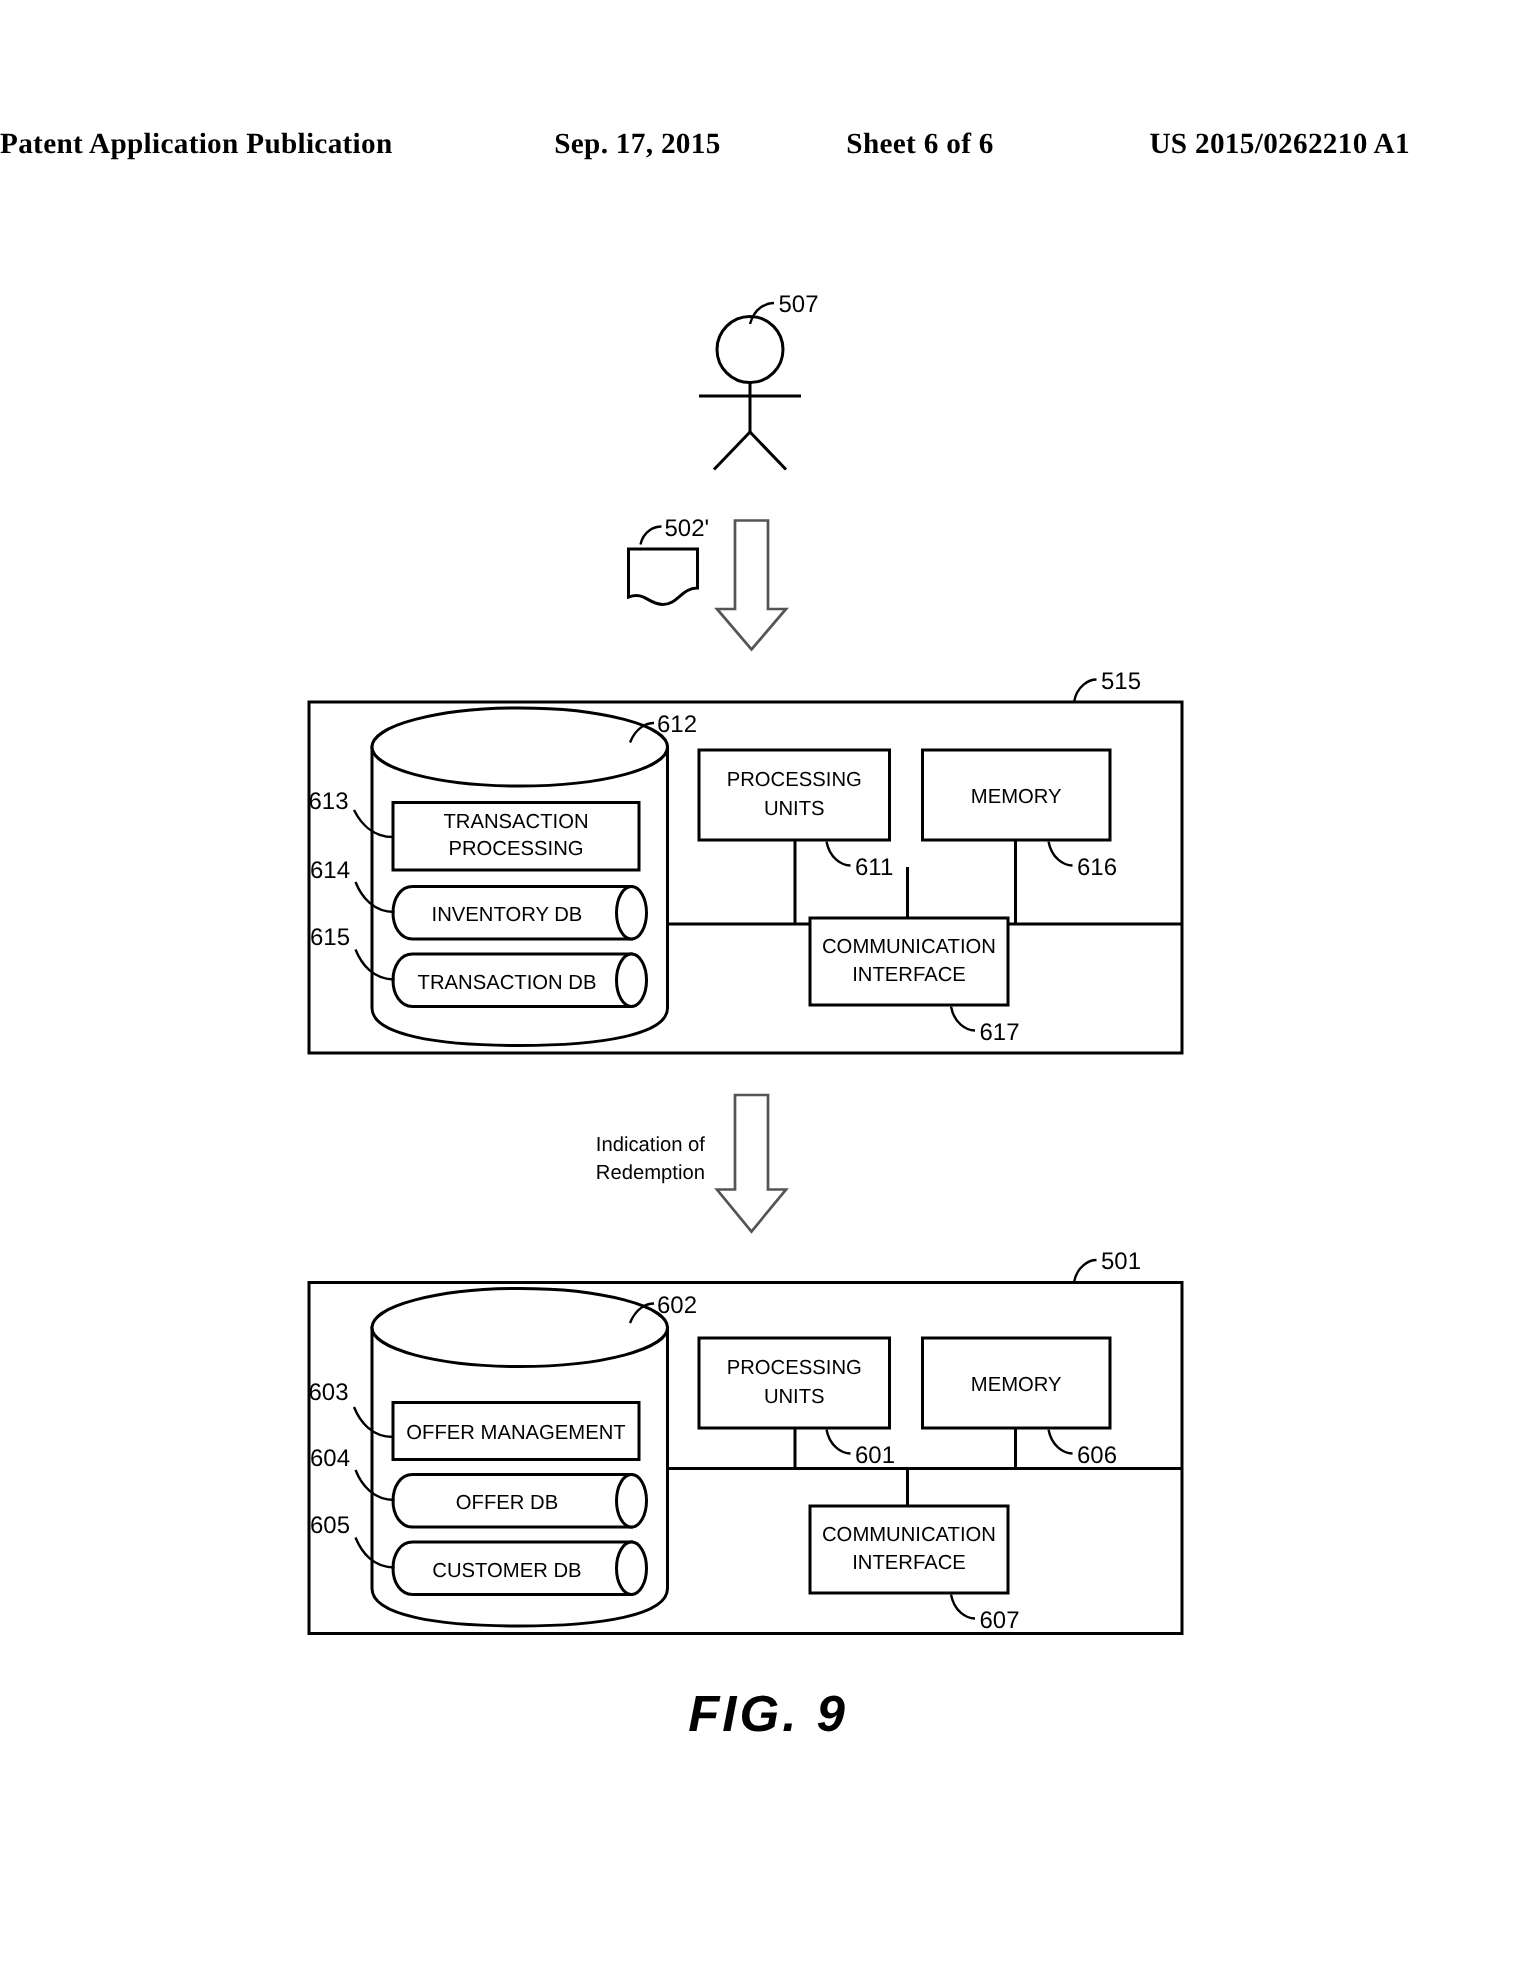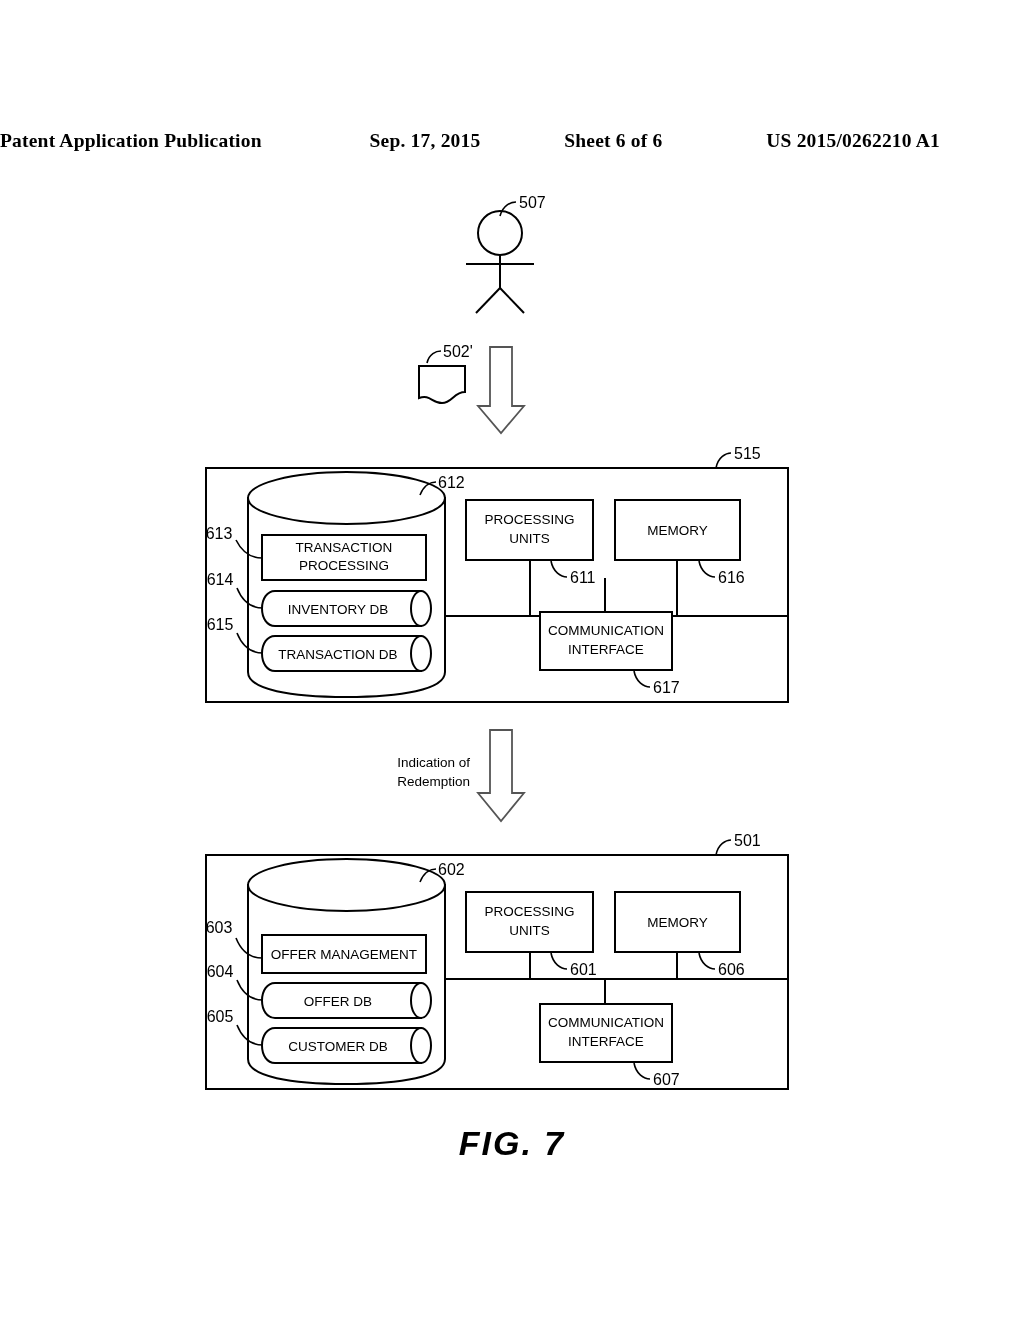--- a/index.html
+++ b/index.html
@@ -30,21 +30,21 @@
     display: flex;
     align-items: baseline;
     justify-content: space-between;
     font-family: Liberation Serif, serif;
     font-weight: bold;
     font-size: 19.5px;
     letter-spacing: 0.2px;
     white-space: pre;
   }
   .hdr .h-pub { }
-  .hdr .h-date { margin-left: 36px; margin-top: 44px; }
+  .hdr .h-date { margin-left: 36px; }
   .hdr .h-sheet { margin-left: 12px; }
   .hdr .h-pat { margin-left: 32px; }
   svg { display: block; }
   .fig-caption {
     position: absolute;
     left: 0;
     top: 1124px;
     width: 1024px;
     text-align: center;
     font-family: "Liberation Sans", sans-serif;
@@ -270,15 +270,15 @@
       <text class="lbl" x="606" y="1027" text-anchor="middle">COMMUNICATION</text>
       <text class="lbl" x="606" y="1046" text-anchor="middle">INTERFACE</text>
     </g>
     <g>
       <path class="ln-thin" d="M 634 1063 C 636 1074, 644 1079, 650 1079"></path>
       <text class="reflbl" x="653" y="1085">607</text>
     </g>
 
   </svg>
 
-  <div class="fig-caption">FIG.  7</div>
+  <div class="fig-caption">FIG.  9</div>
 
 </div>
 
 </body></html>

